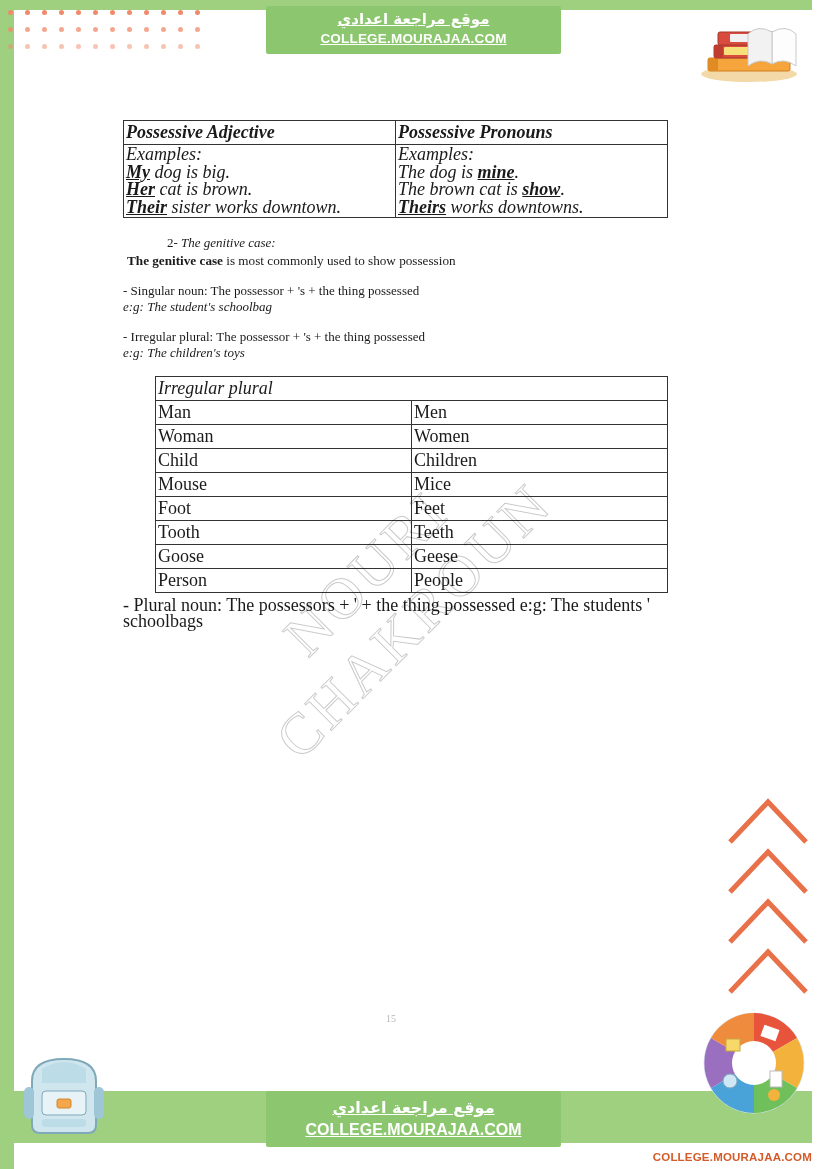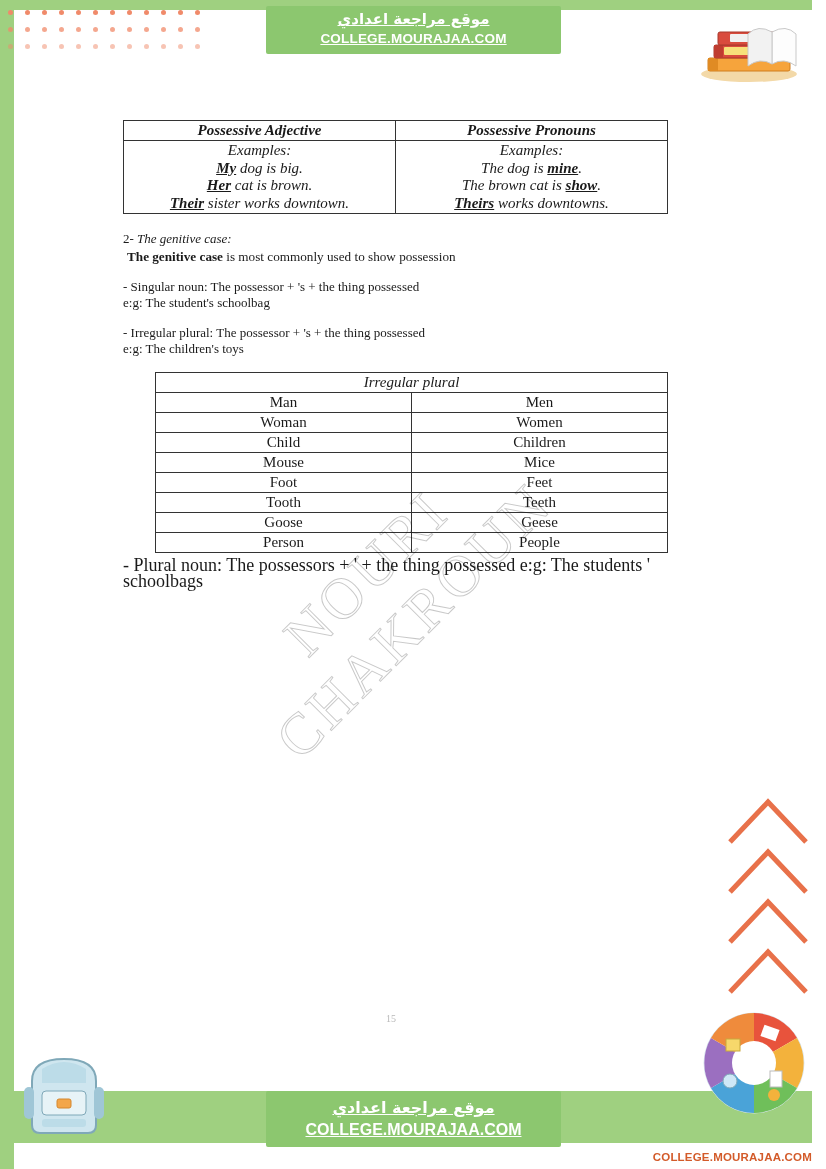--- a/index.html
+++ b/index.html
@@ -174,22 +174,21 @@
     color: #1a1a1a;
   }
 
   table.t {
     border-collapse: collapse;
     width: 100%;
     table-layout: fixed;
   }
   table.t td, table.t th {
     border: 1px solid #333;
-    text-align: center;
-    font-size: 15px;
+    font-size: 18px;
     padding: 1px 2px;
   }
 
   
   .poss-head {
     font-style: italic;
     font-weight: bold;
     font-size: 13.6px;
     padding: 3px 2px;
   }
@@ -200,34 +199,35 @@
     vertical-align: top;
     font-style: italic;
   }
   .poss-body .ex { display: block; }
   b.u { font-weight: bold; text-decoration: underline; }
 
   .sec-title {
     margin-top: 17px;
     font-size: 13px;
     font-style: italic;
+    margin-left: 44px;
   }
   .sec-title .num { font-style: normal; }
   .sec-sub {
     margin-top: 2px;
     font-size: 13.2px;
     margin-left: 4px;
   }
   .sec-sub b { font-weight: bold; }
   .para {
     margin-top: 14px;
     font-size: 13px;
     line-height: 16px;
   }
-  .para .eg { display: block; }
+  .para .eg { display: block; font-style: italic; }
 
   .irr-wrap { margin-top: 15px; padding-left: 32px; }
   .irr-title {
     font-style: italic;
     font-size: 13.3px;
     padding: 2px;
   }
   .irr-sub {
     font-style: italic;
     font-weight: bold;

